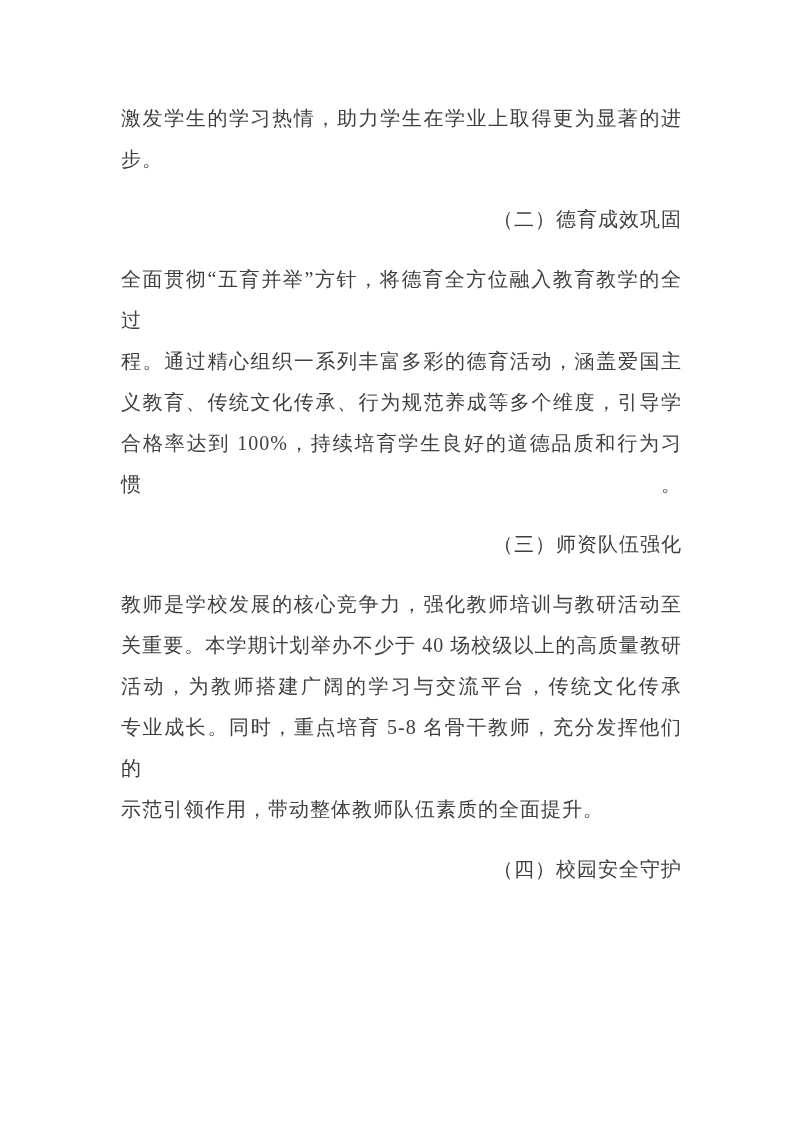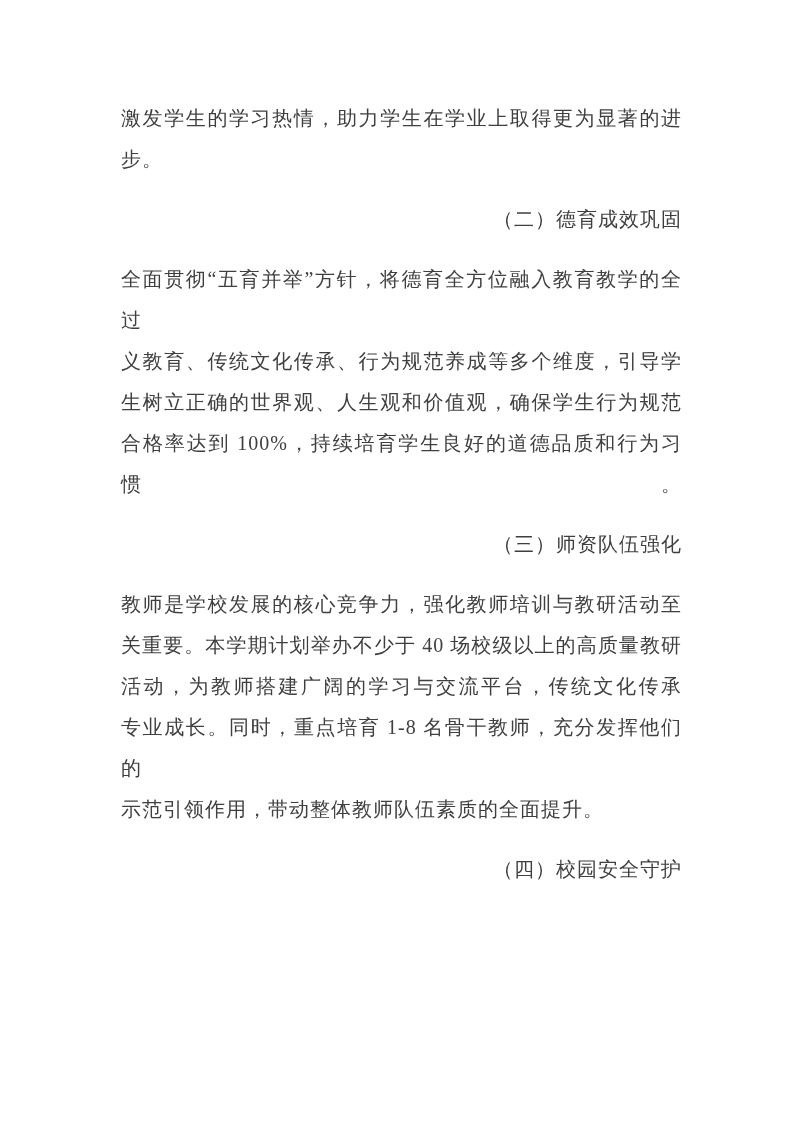--- a/index.html
+++ b/index.html
@@ -48,31 +48,31 @@
   <div class="content" style="color: rgb(63, 63, 63);">
       <div class="block paragraph">
         <div class="line fill">激发学生的学习热情，助力学生在学业上取得更为显著的进</div>
         <div class="line">步。</div>
       </div>
       <div class="block heading">
         <div class="line">（二）德育成效巩固</div>
       </div>
       <div class="block paragraph">
         <div class="line fill">全面贯彻“五育并举”方针，将德育全方位融入教育教学的全过</div>
+        <div class="line fill">程。通过精心组织一系列丰富多彩的德育活动，涵盖爱国主</div>
         <div class="line fill">义教育、传统文化传承、行为规范养成等多个维度，引导学</div>
-        <div class="line fill">生树立正确的世界观、人生观和价值观，确保学生行为规范</div>
         <div class="line fill">合格率达到 100%，持续培育学生良好的道德品质和行为习惯。</div>
       </div>
       <div class="block heading">
         <div class="line">（三）师资队伍强化</div>
       </div>
       <div class="block paragraph">
         <div class="line fill">教师是学校发展的核心竞争力，强化教师培训与教研活动至</div>
         <div class="line fill">关重要。本学期计划举办不少于 40 场校级以上的高质量教研</div>
         <div class="line fill">活动，为教师搭建广阔的学习与交流平台，传统文化传承</div>
-        <div class="line fill">专业成长。同时，重点培育 1-8 名骨干教师，充分发挥他们的</div>
+        <div class="line fill">专业成长。同时，重点培育 5-8 名骨干教师，充分发挥他们的</div>
         <div class="line">示范引领作用，带动整体教师队伍素质的全面提升。</div>
       </div>
       <div class="block heading">
         <div class="line">（四）校园安全守护</div>
       </div>
     </div>
 </div>
 
 </body></html>

